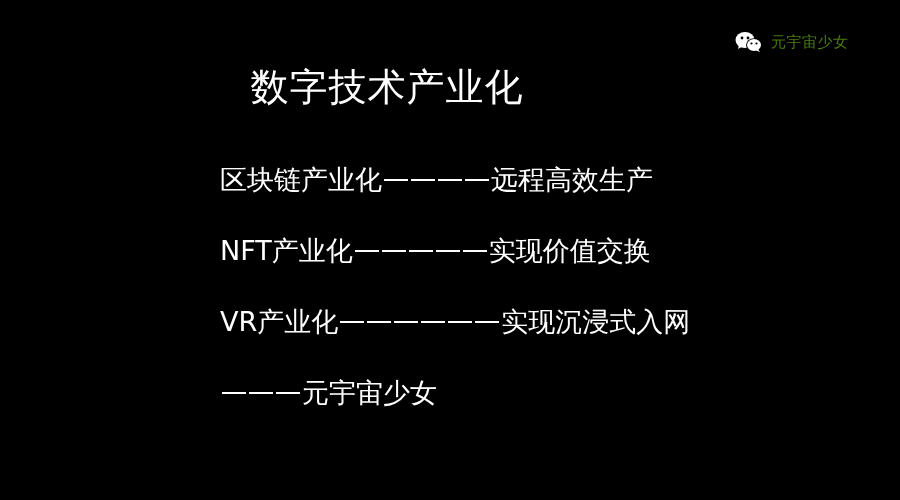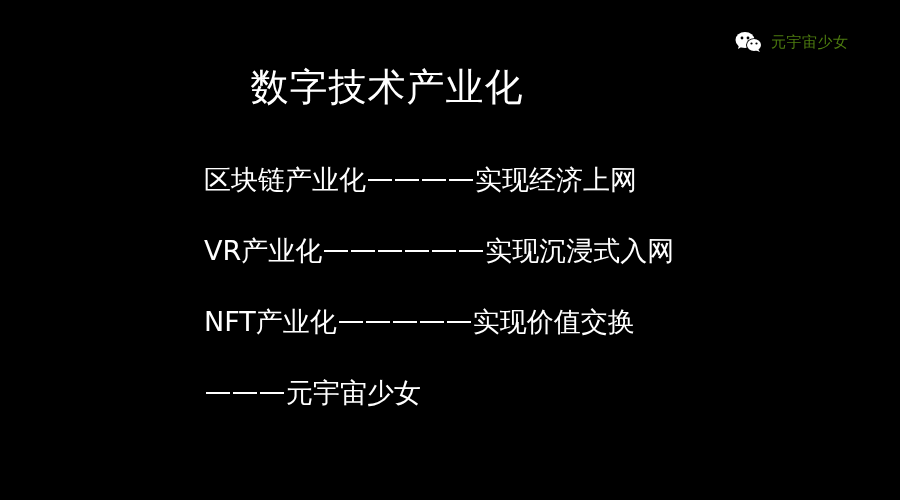--- a/index.html
+++ b/index.html
@@ -41,21 +41,21 @@
       width: 774px;
       top: 62px;
       text-align: center;
       font-size: 38px;
       line-height: 50px;
       letter-spacing: 1px;
       color: #ffffff;
     }
     .lines {
       position: absolute;
-      left: 204px;
+      left: 220px;
       top: 157px;
     }
     .line {
       font-size: 27px;
       height: 45px;
       line-height: 45px;
       white-space: nowrap;
       margin-bottom: 26px;
       color: #ffffff;
       display: flex;
@@ -97,46 +97,46 @@
 
 <div class="lines">
   <div class="line">
     <span>区块链产业化</span>
     <span class="dashes">
         <span class="dash"></span>
         <span class="dash"></span>
         <span class="dash"></span>
         <span class="dash"></span>
       </span>
-    <span>实现经济上网</span>
+    <span>远程高效生产</span>
+  </div>
+  <div class="line">
+    <span>NFT产业化</span>
+    <span class="dashes">
+        <span class="dash"></span>
+        <span class="dash"></span>
+        <span class="dash"></span>
+        <span class="dash"></span>
+        <span class="dash"></span>
+      </span>
+    <span>实现价值交换</span>
   </div>
   <div class="line">
     <span>VR产业化</span>
     <span class="dashes">
         <span class="dash"></span>
         <span class="dash"></span>
         <span class="dash"></span>
         <span class="dash"></span>
         <span class="dash"></span>
         <span class="dash"></span>
       </span>
     <span>实现沉浸式入网</span>
   </div>
   <div class="line">
-    <span>NFT产业化</span>
-    <span class="dashes">
-        <span class="dash"></span>
-        <span class="dash"></span>
-        <span class="dash"></span>
-        <span class="dash"></span>
-        <span class="dash"></span>
-      </span>
-    <span>实现价值交换</span>
-  </div>
-  <div class="line">
     <span class="dashes">
         <span class="dash"></span>
         <span class="dash"></span>
         <span class="dash"></span>
       </span>
     <span>元宇宙少女</span>
   </div>
 </div>
 
 </body></html>

